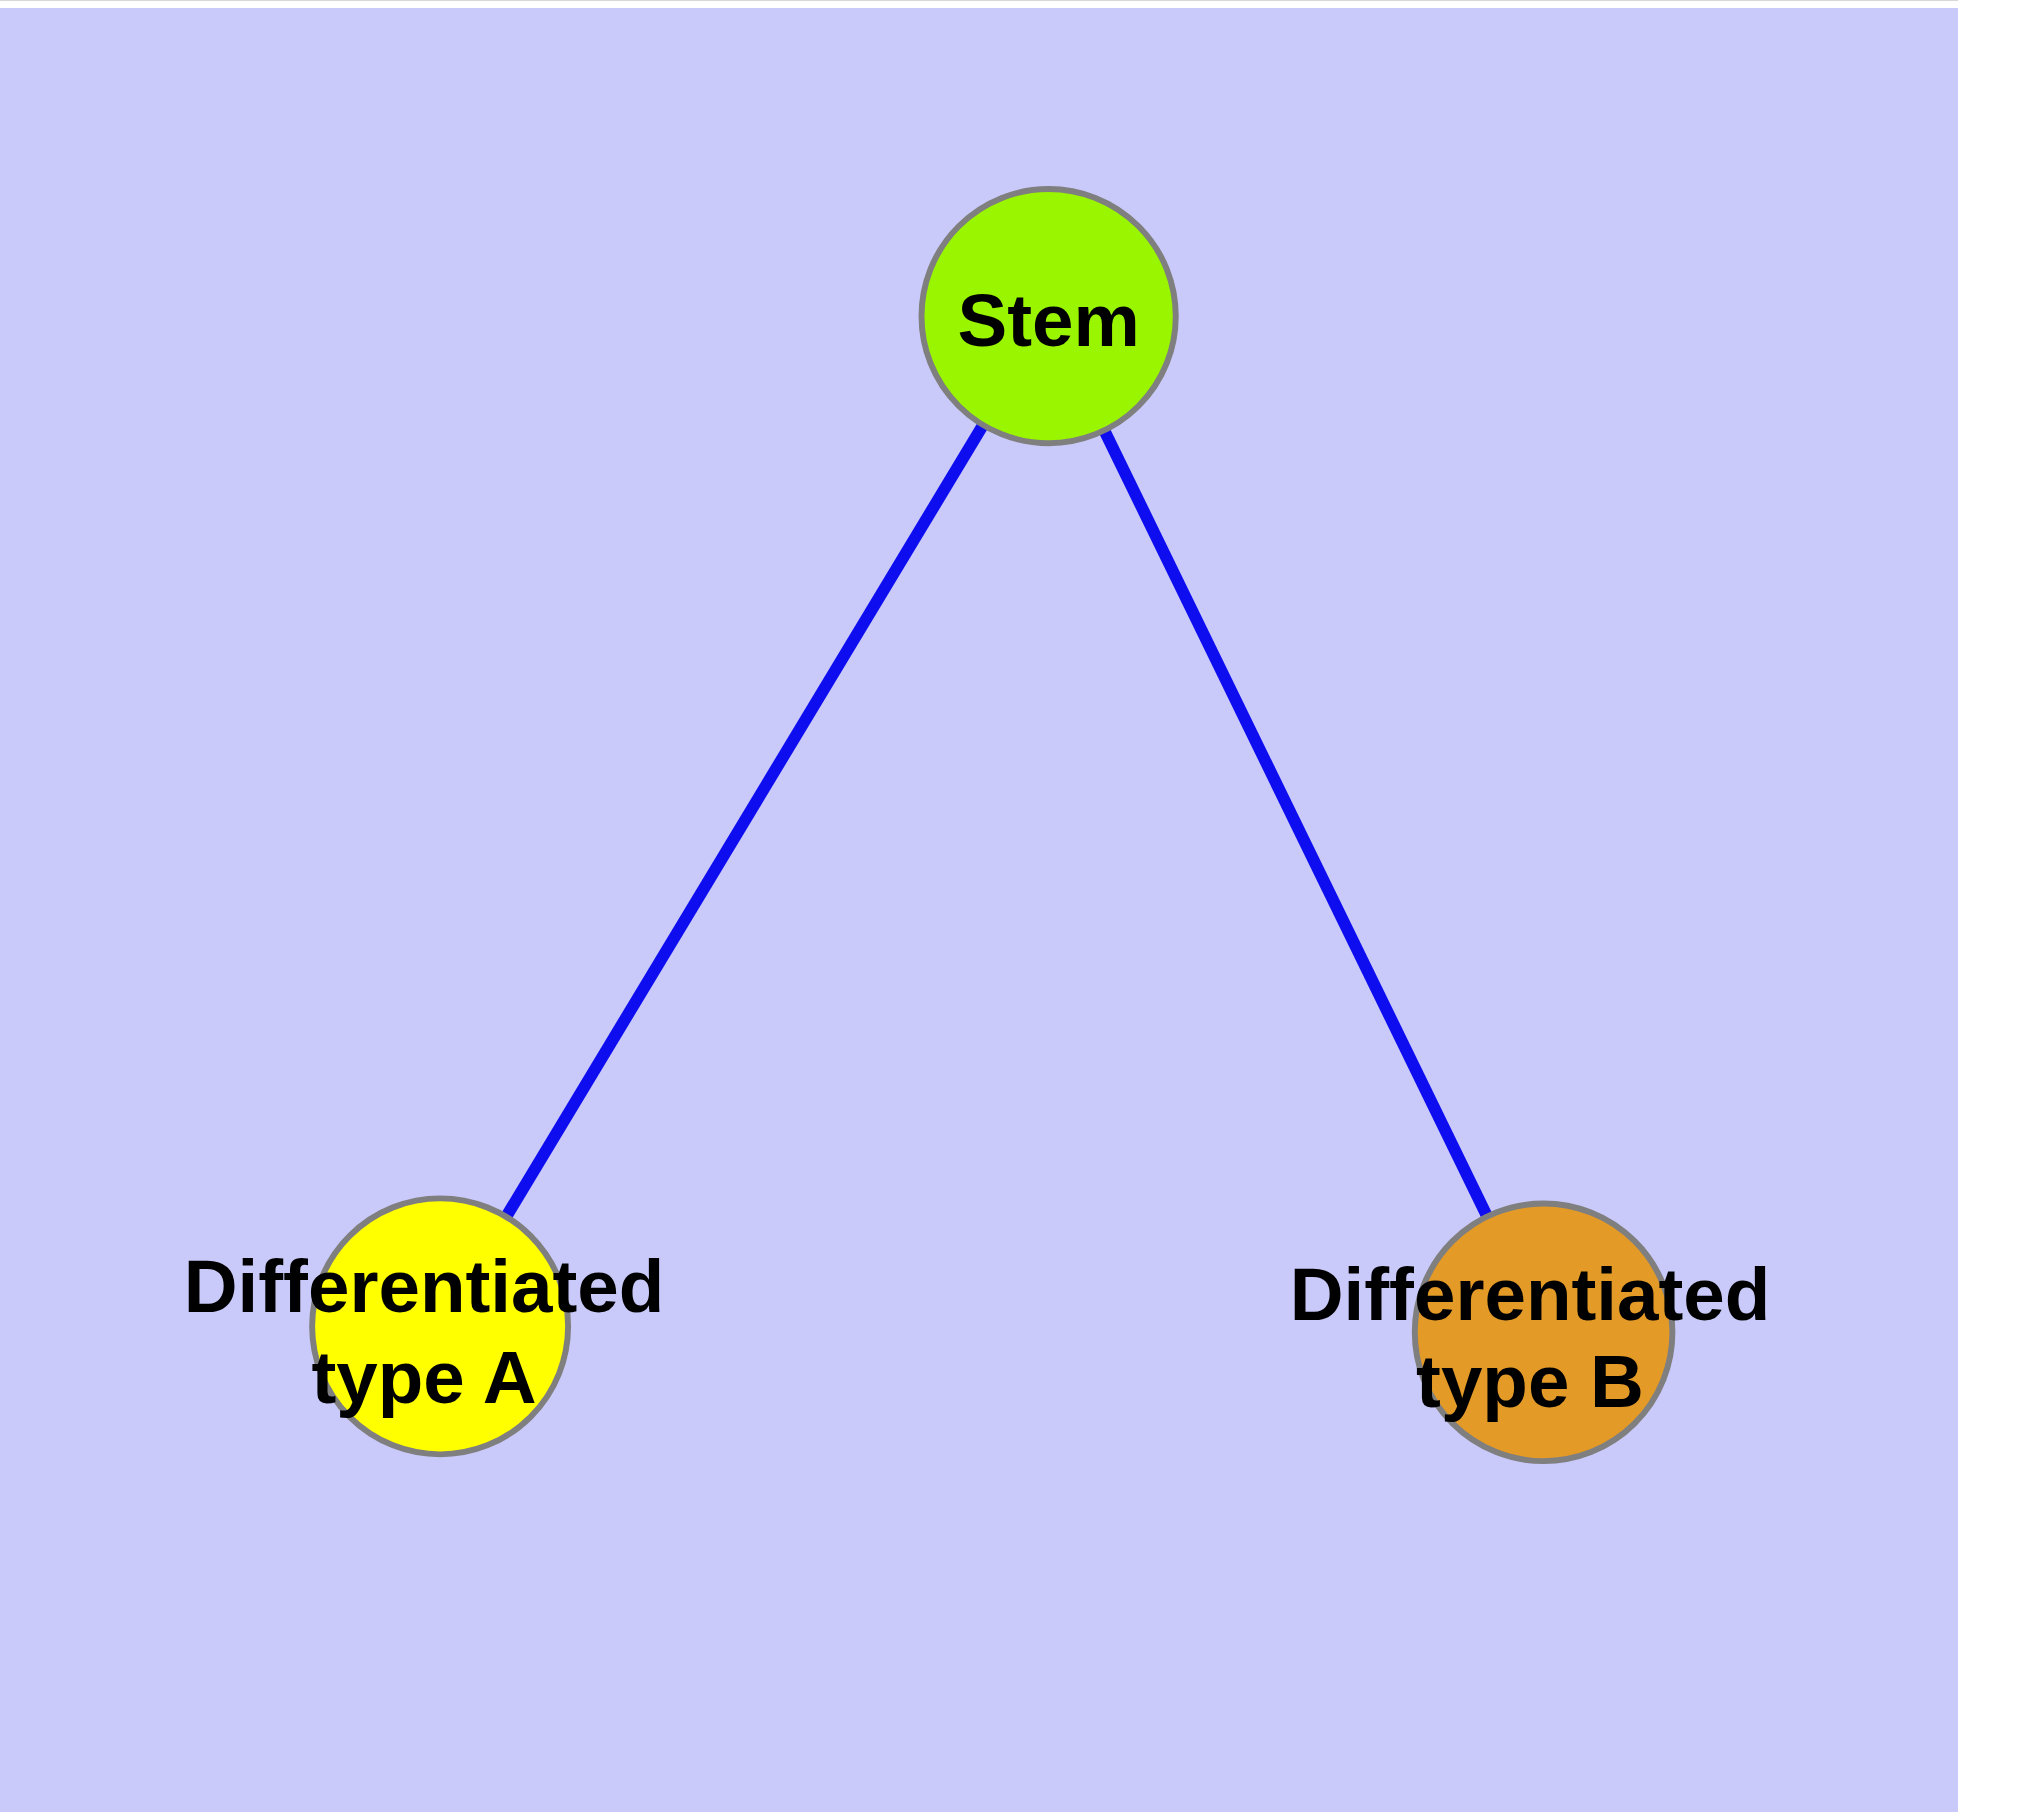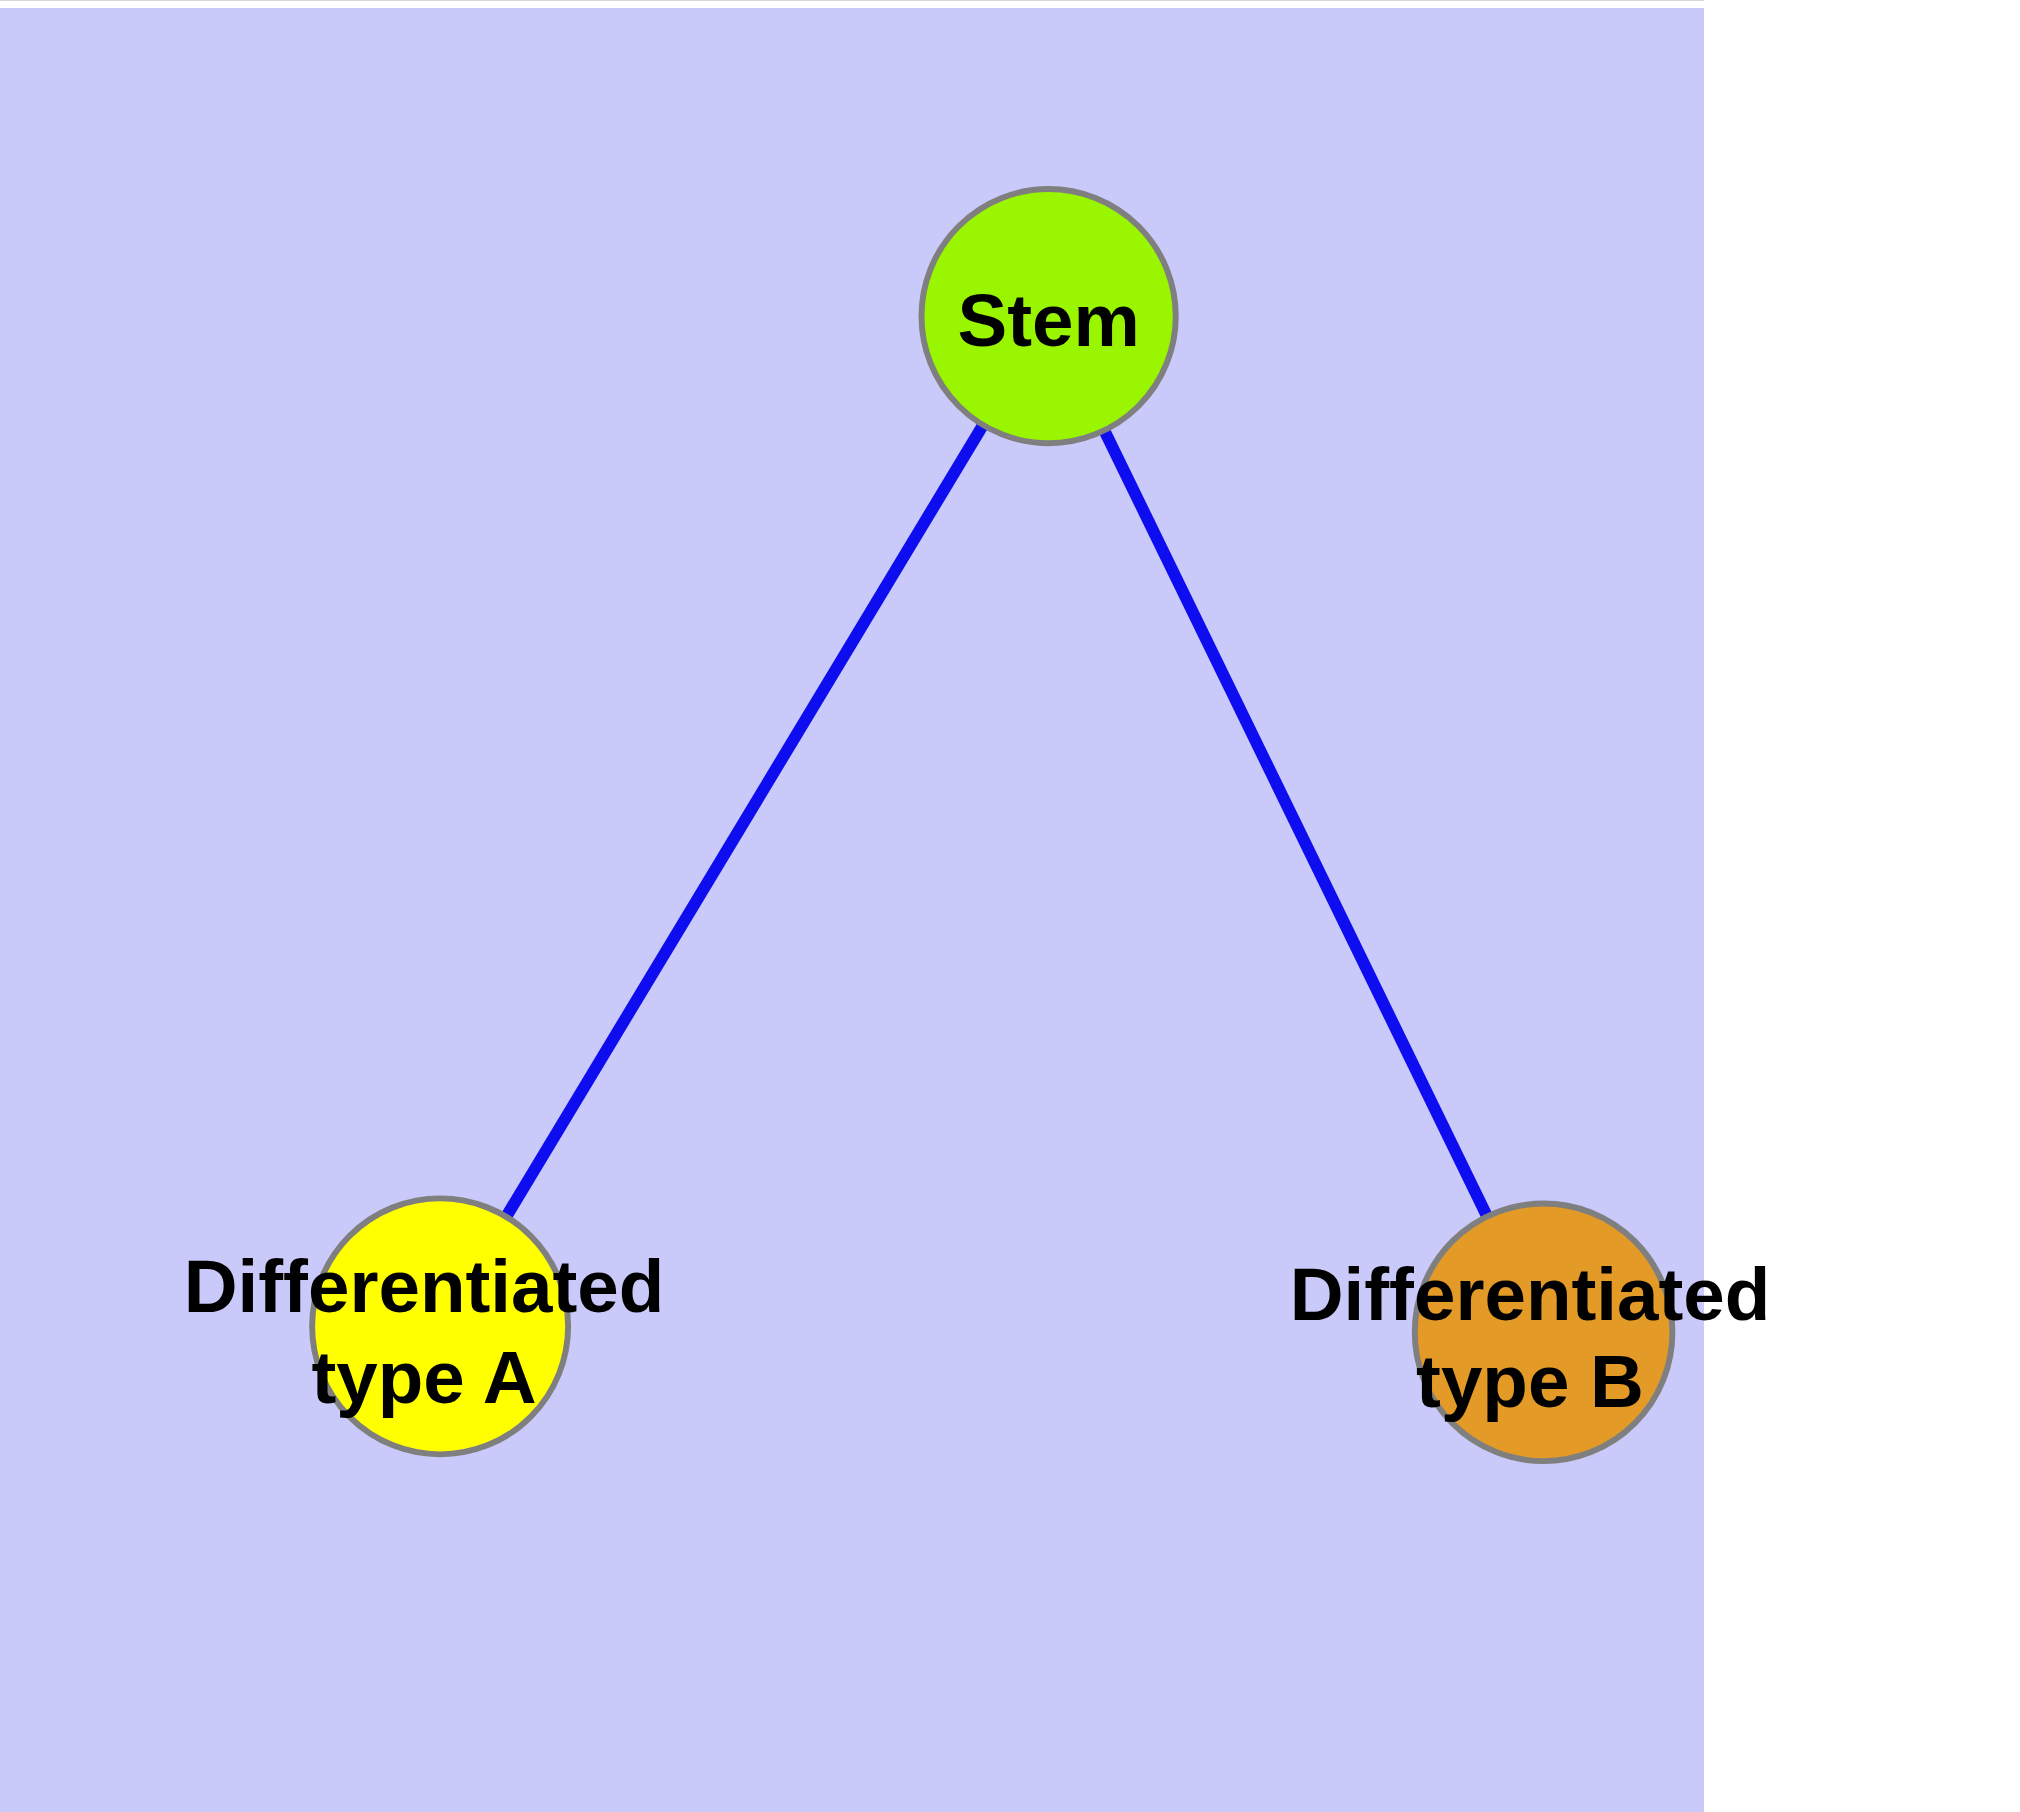--- a/index.html
+++ b/index.html
@@ -5,21 +5,21 @@
   html, body {
     margin: 0;
     padding: 0;
     width: 2021px;
     height: 1812px;
     overflow: hidden;
     background: #ffffff;
   }
   .stage {
     position: relative;
-    width: 1704px;
+    width: 1958px;
     height: 1812px;
     background: var(--background, #CACAFA);
     text-decoration: underline;
   }
   .top-strip {
     position: absolute;
     top: 0; left: 0; right: 0;
     height: 7.6px;
     box-sizing: border-box;
     background: var(--top_strip, #FFFFFF);

